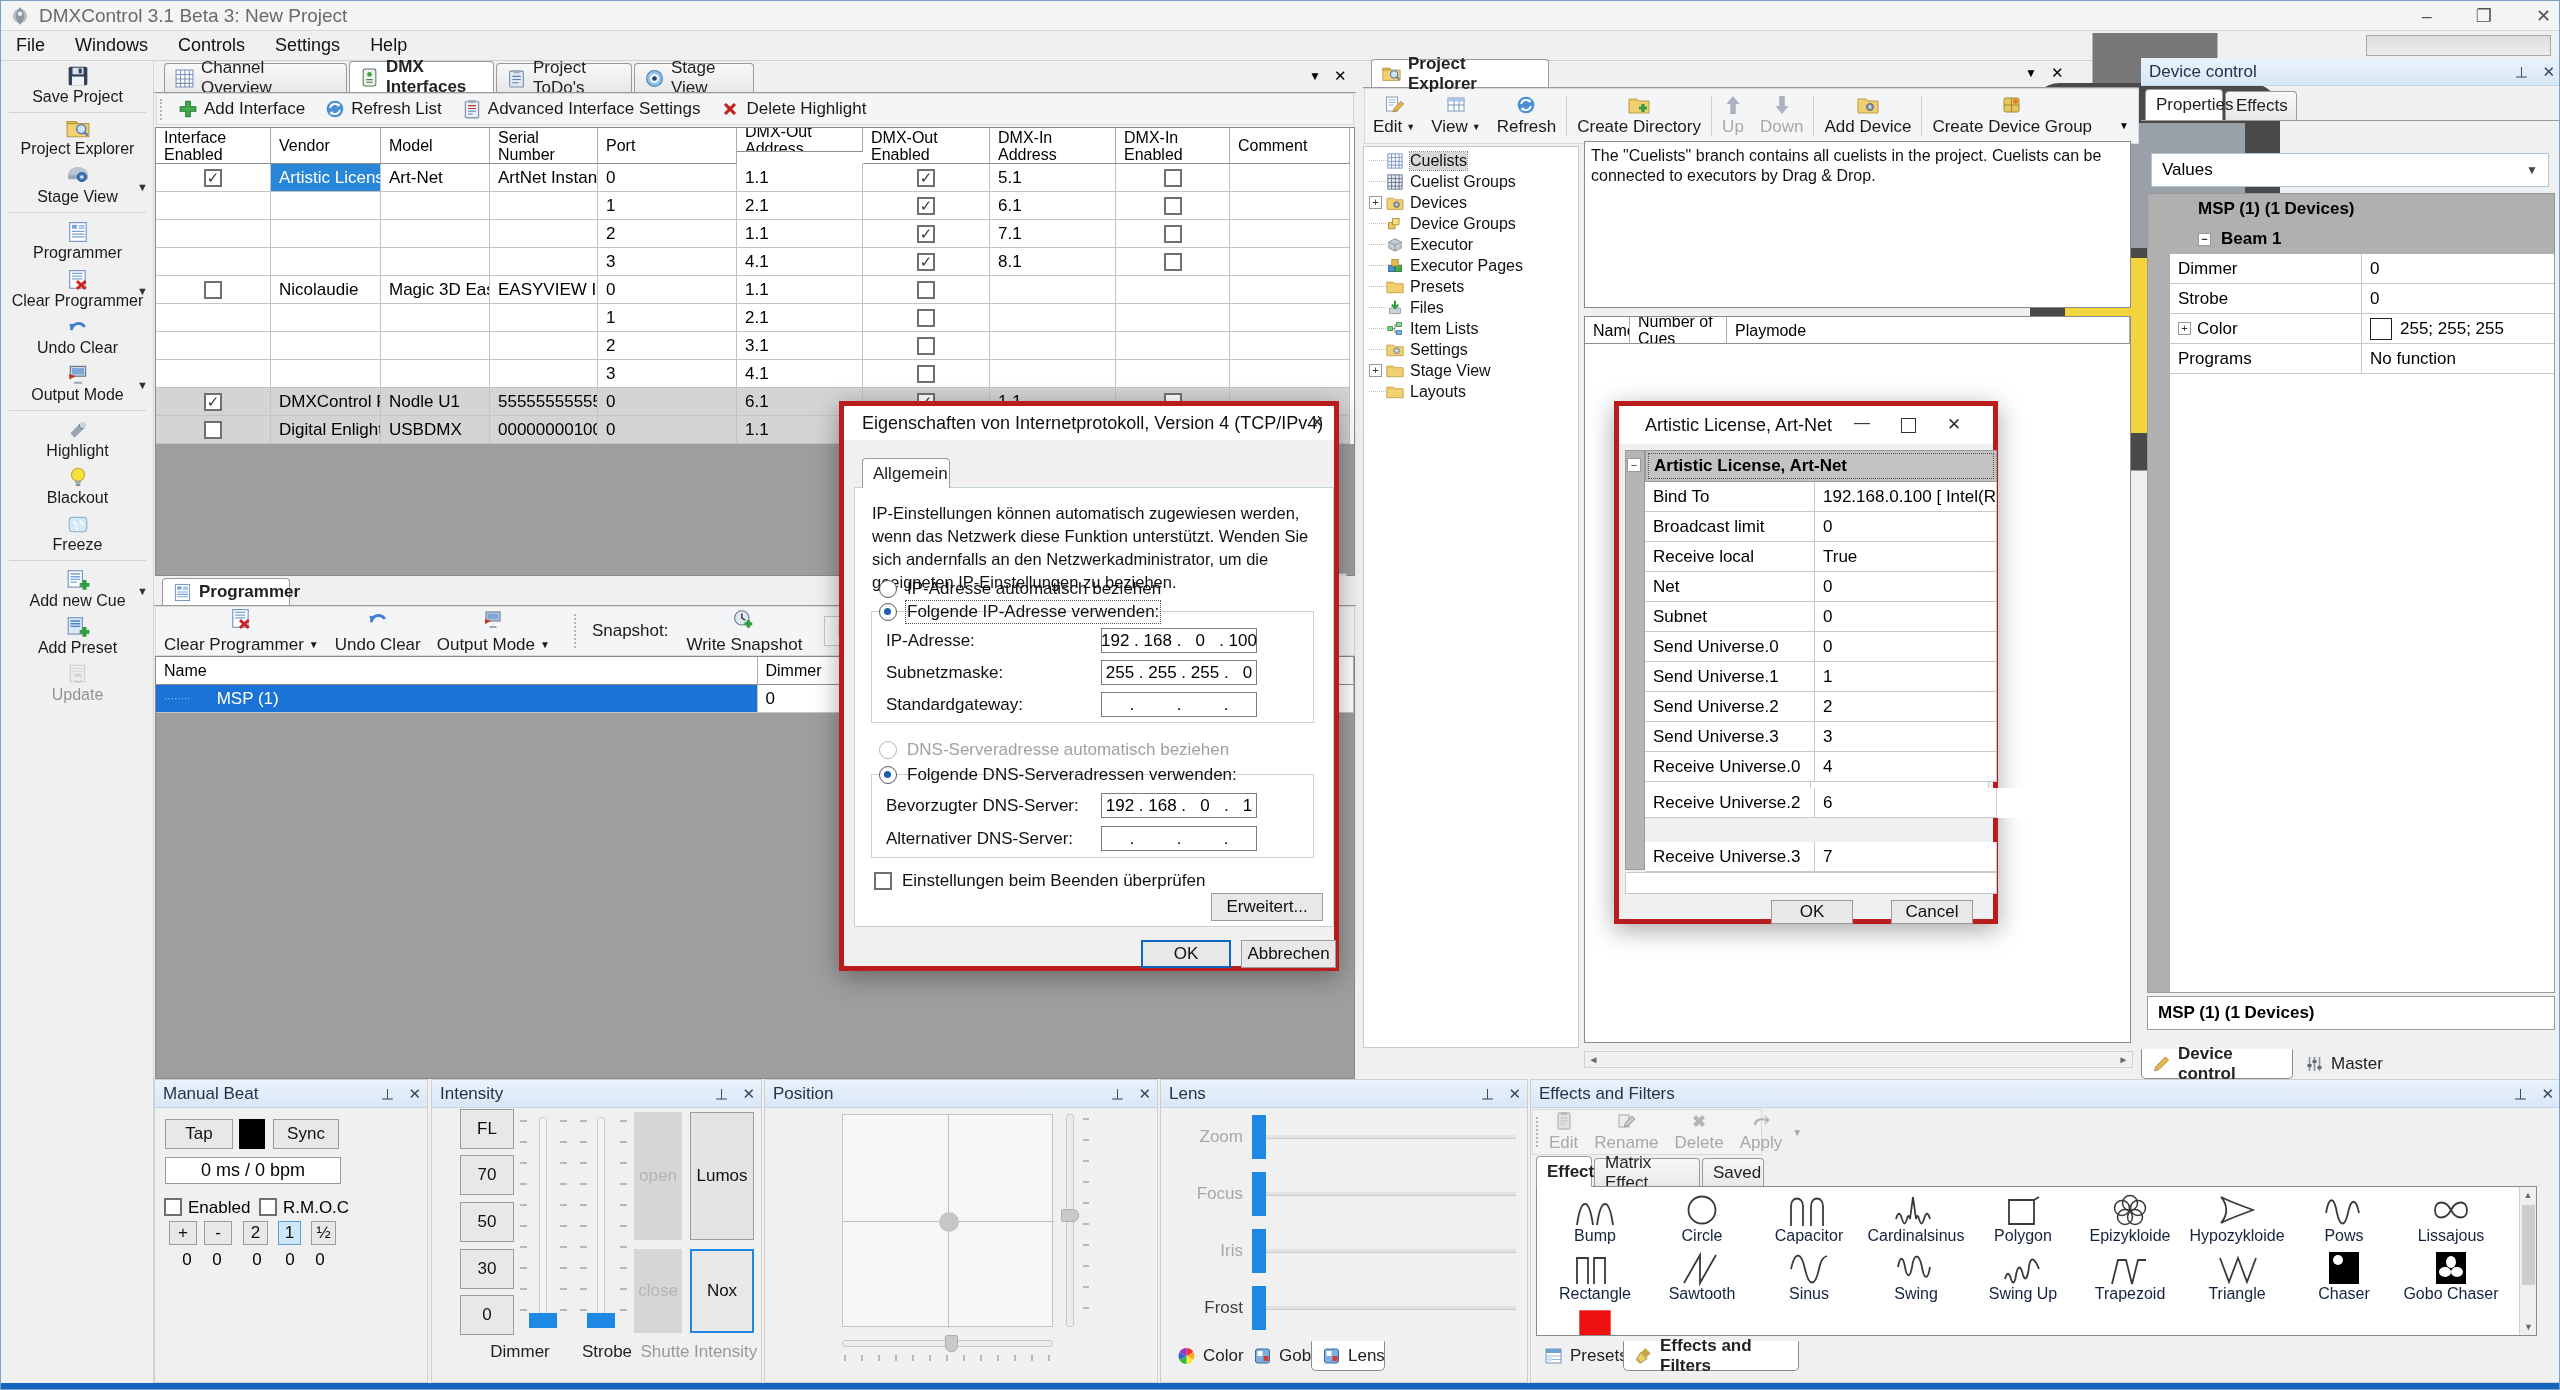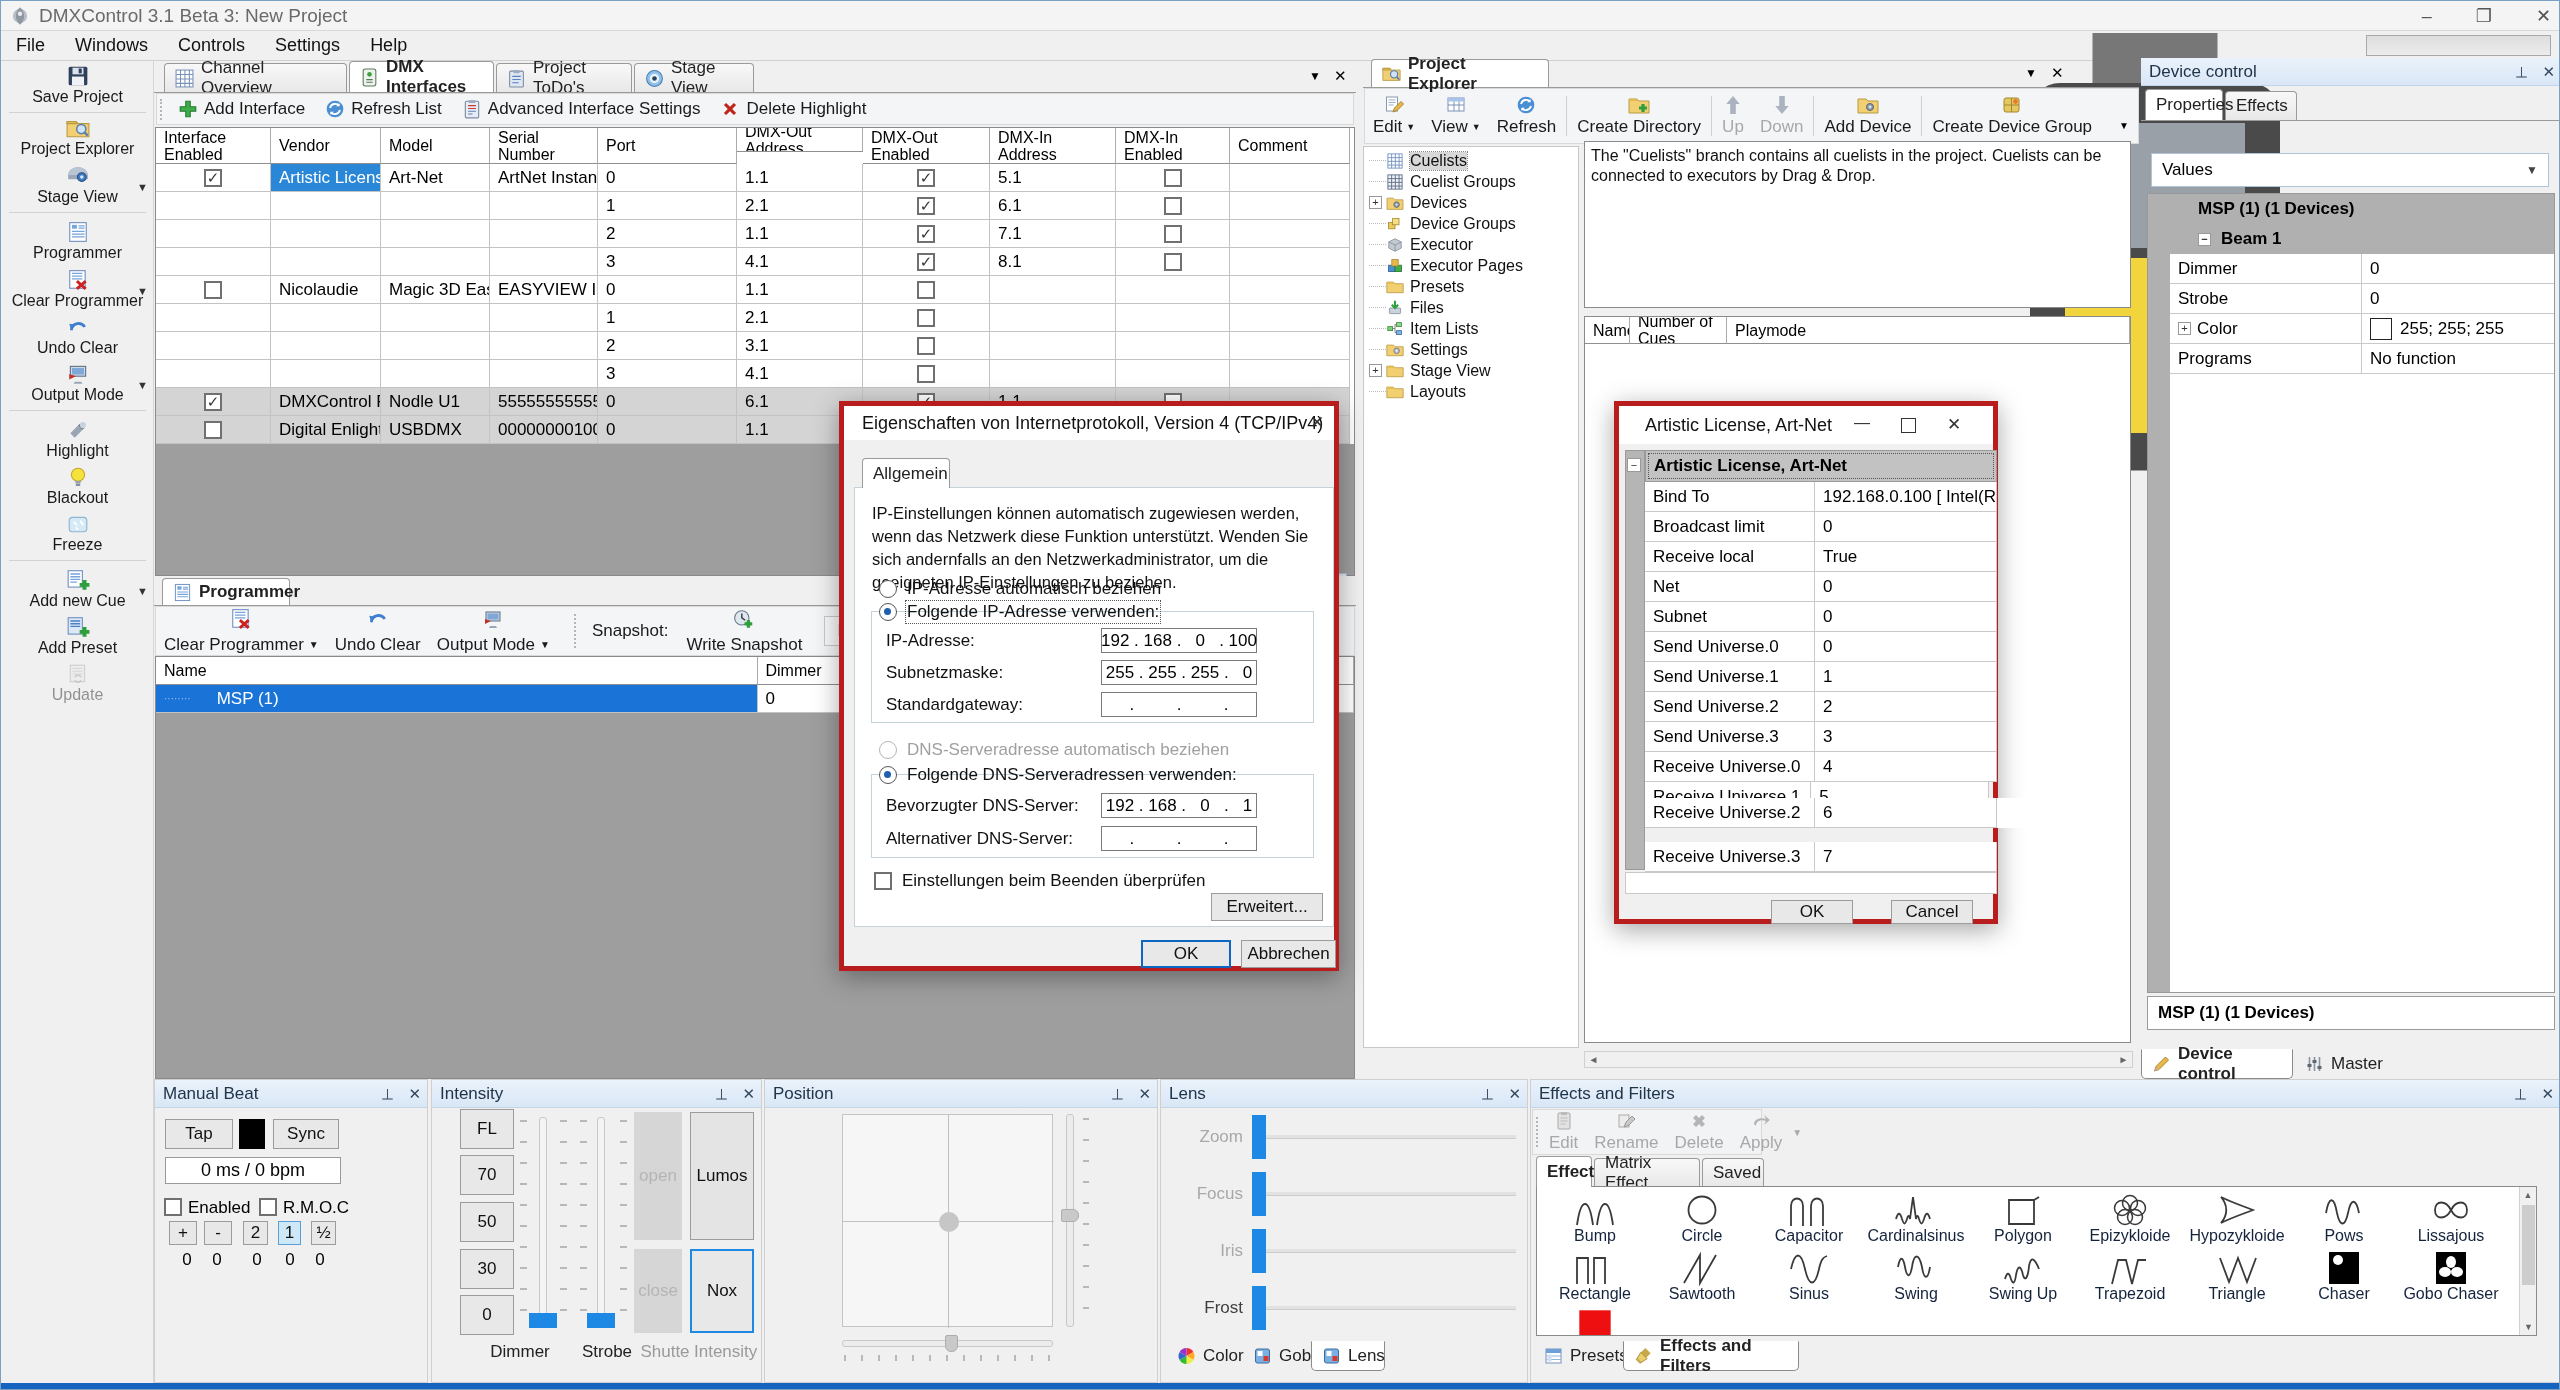--- a/index.html
+++ b/index.html
@@ -1583,21 +1583,21 @@
         </div>
       </div>
       <div class="dc-row" style="left: 26px; top: 376px; width: 344px; height: 30px; position: absolute;">
         <div class="dc-cell" style="width: 170px; height: 30px;">
           <div>Receive Universe.1</div>
         </div>
         <div class="dc-cell" style="width: 182px; height: 30px; white-space: nowrap; overflow: hidden;">
           <div>5</div>
         </div>
       </div>
-      <div class="dc-row" style="left: 26px; top: 382px; width: 420px; height: 30px; position: absolute; margin-top: 10px;">
+      <div class="dc-row" style="left: 26px; top: 382px; width: 420px; height: 30px; position: absolute;">
         <div class="dc-cell" style="width: 170px; height: 30px;">
           <div>Receive Universe.2</div>
         </div>
         <div class="dc-cell" style="width: 182px; height: 30px; white-space: nowrap; overflow: hidden;">
           <div>6</div>
         </div>
       </div>
       <div class="dc-row" style="left: 26px; top: 436px; width: 352px; height: 30px; position: absolute;">
         <div class="dc-cell" style="width: 170px; height: 30px;">
           <div>Receive Universe.3</div>

